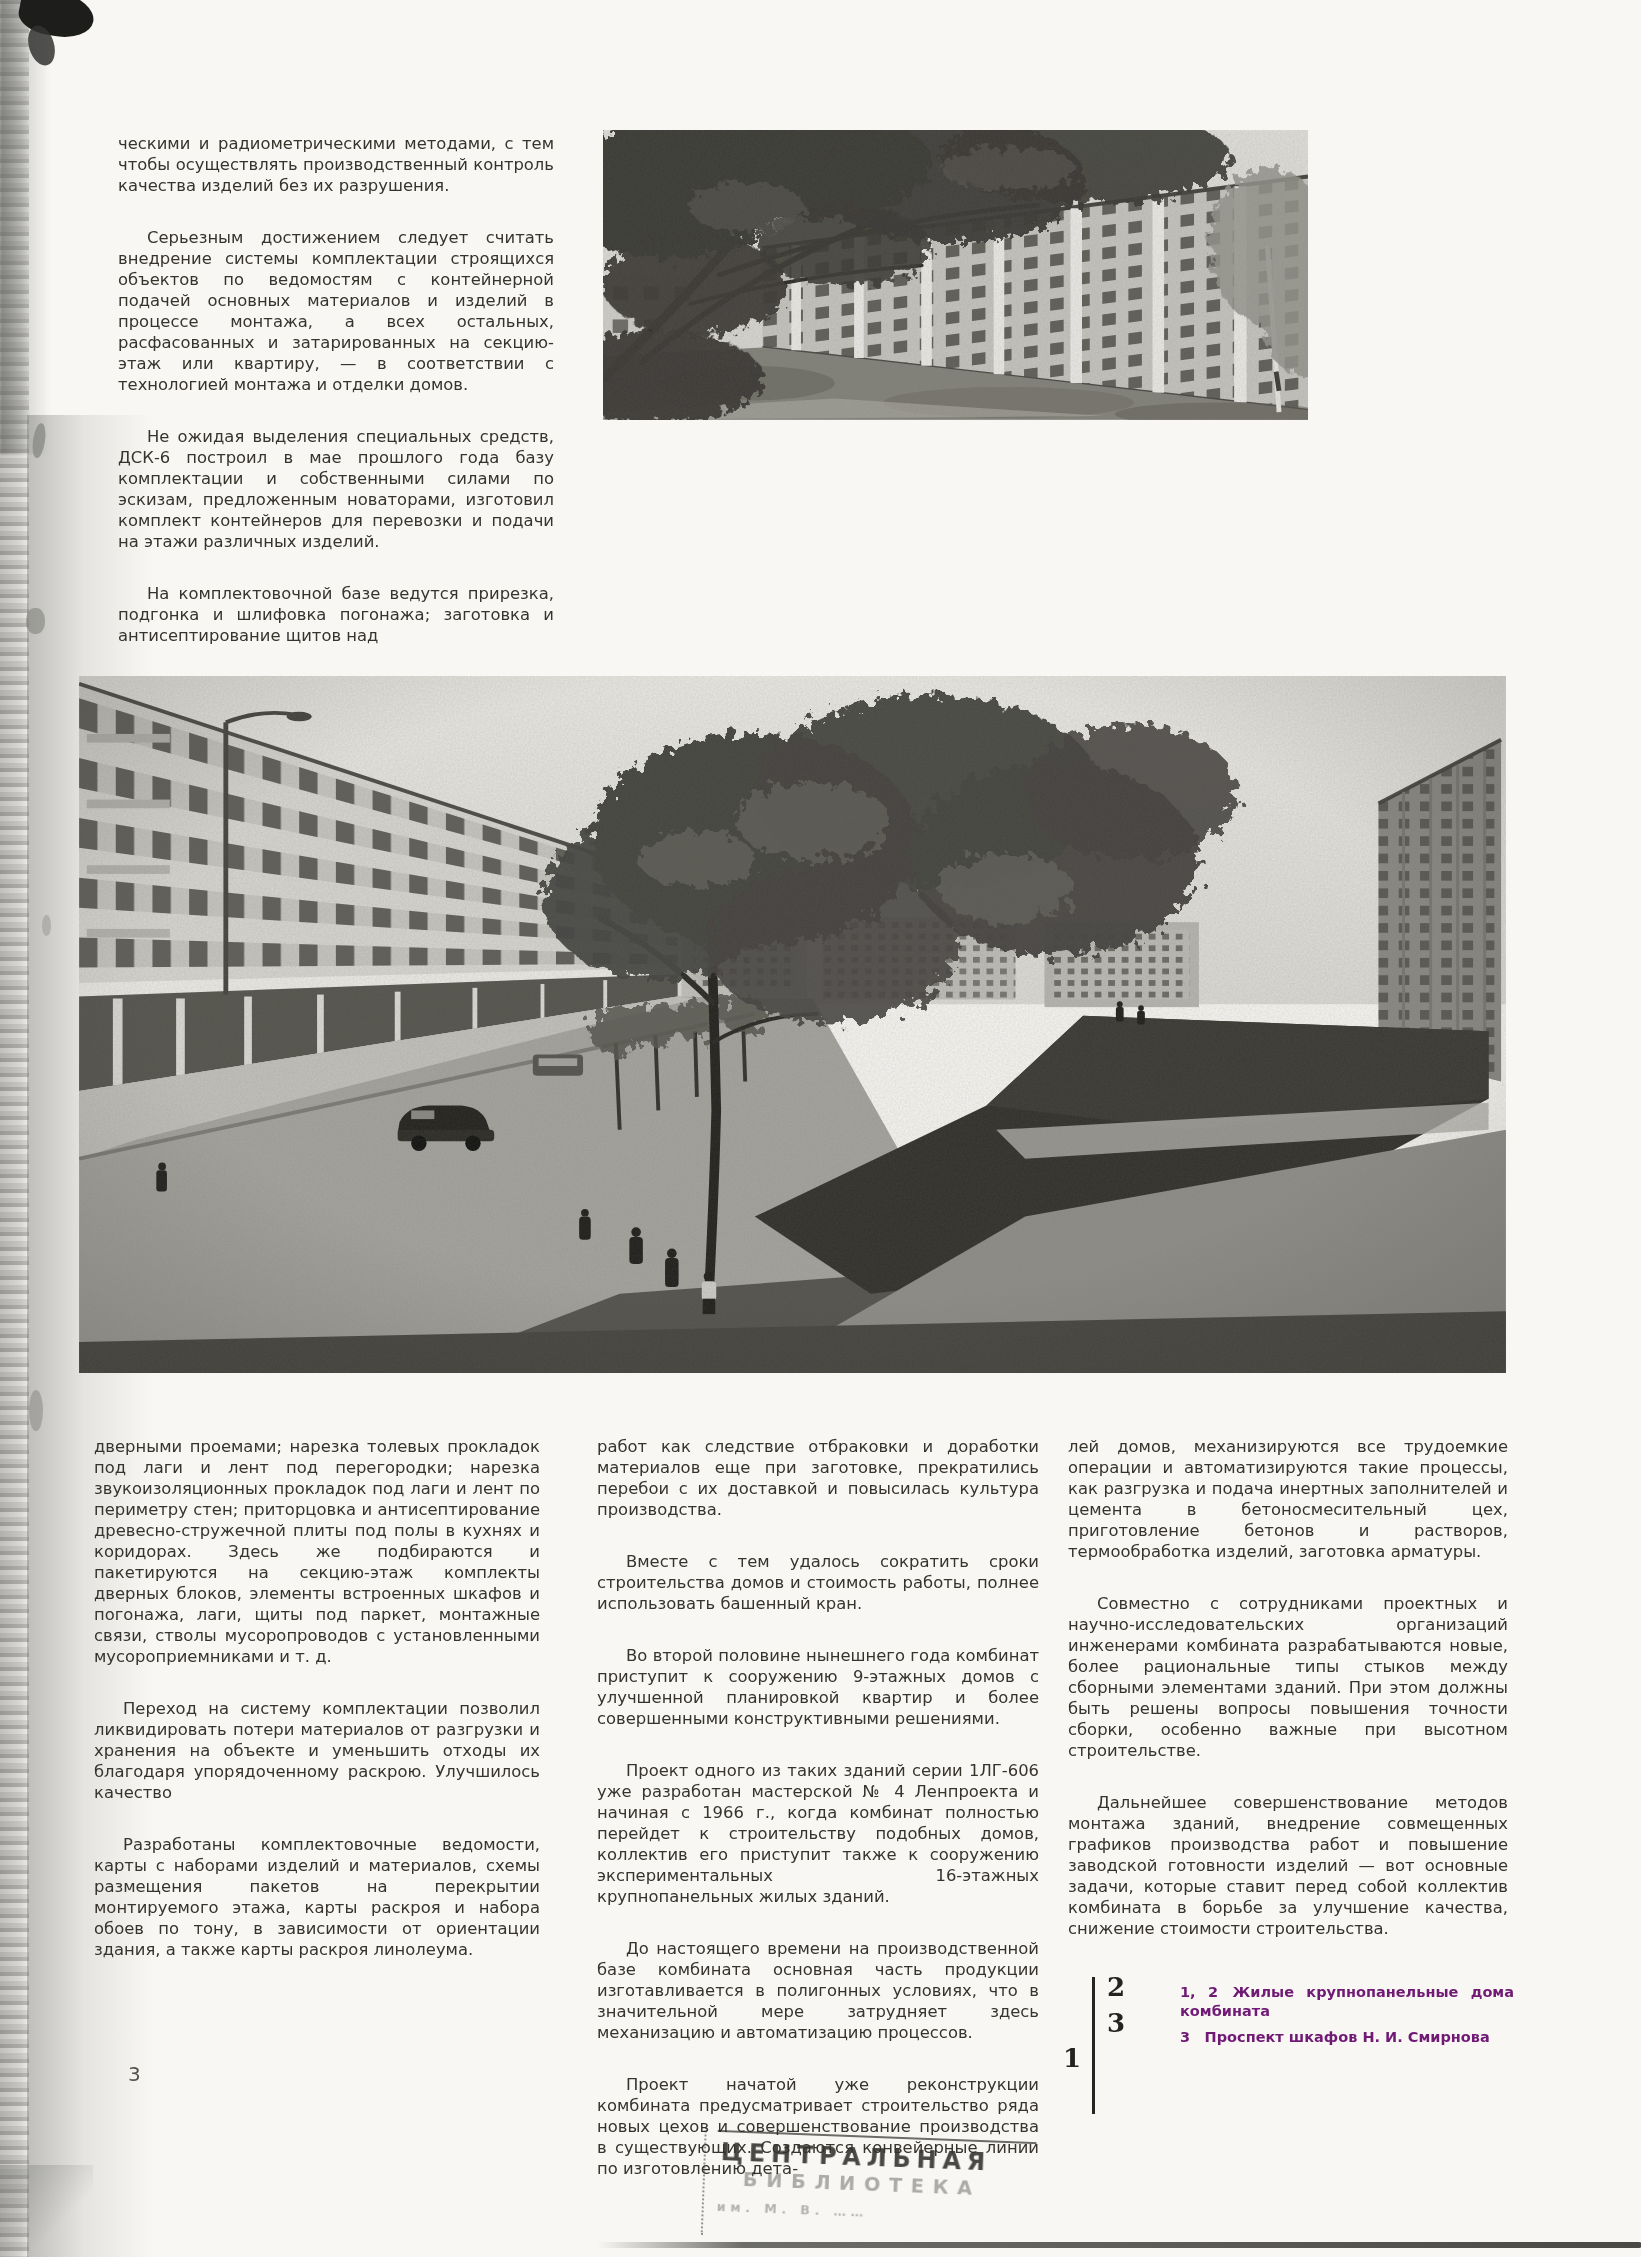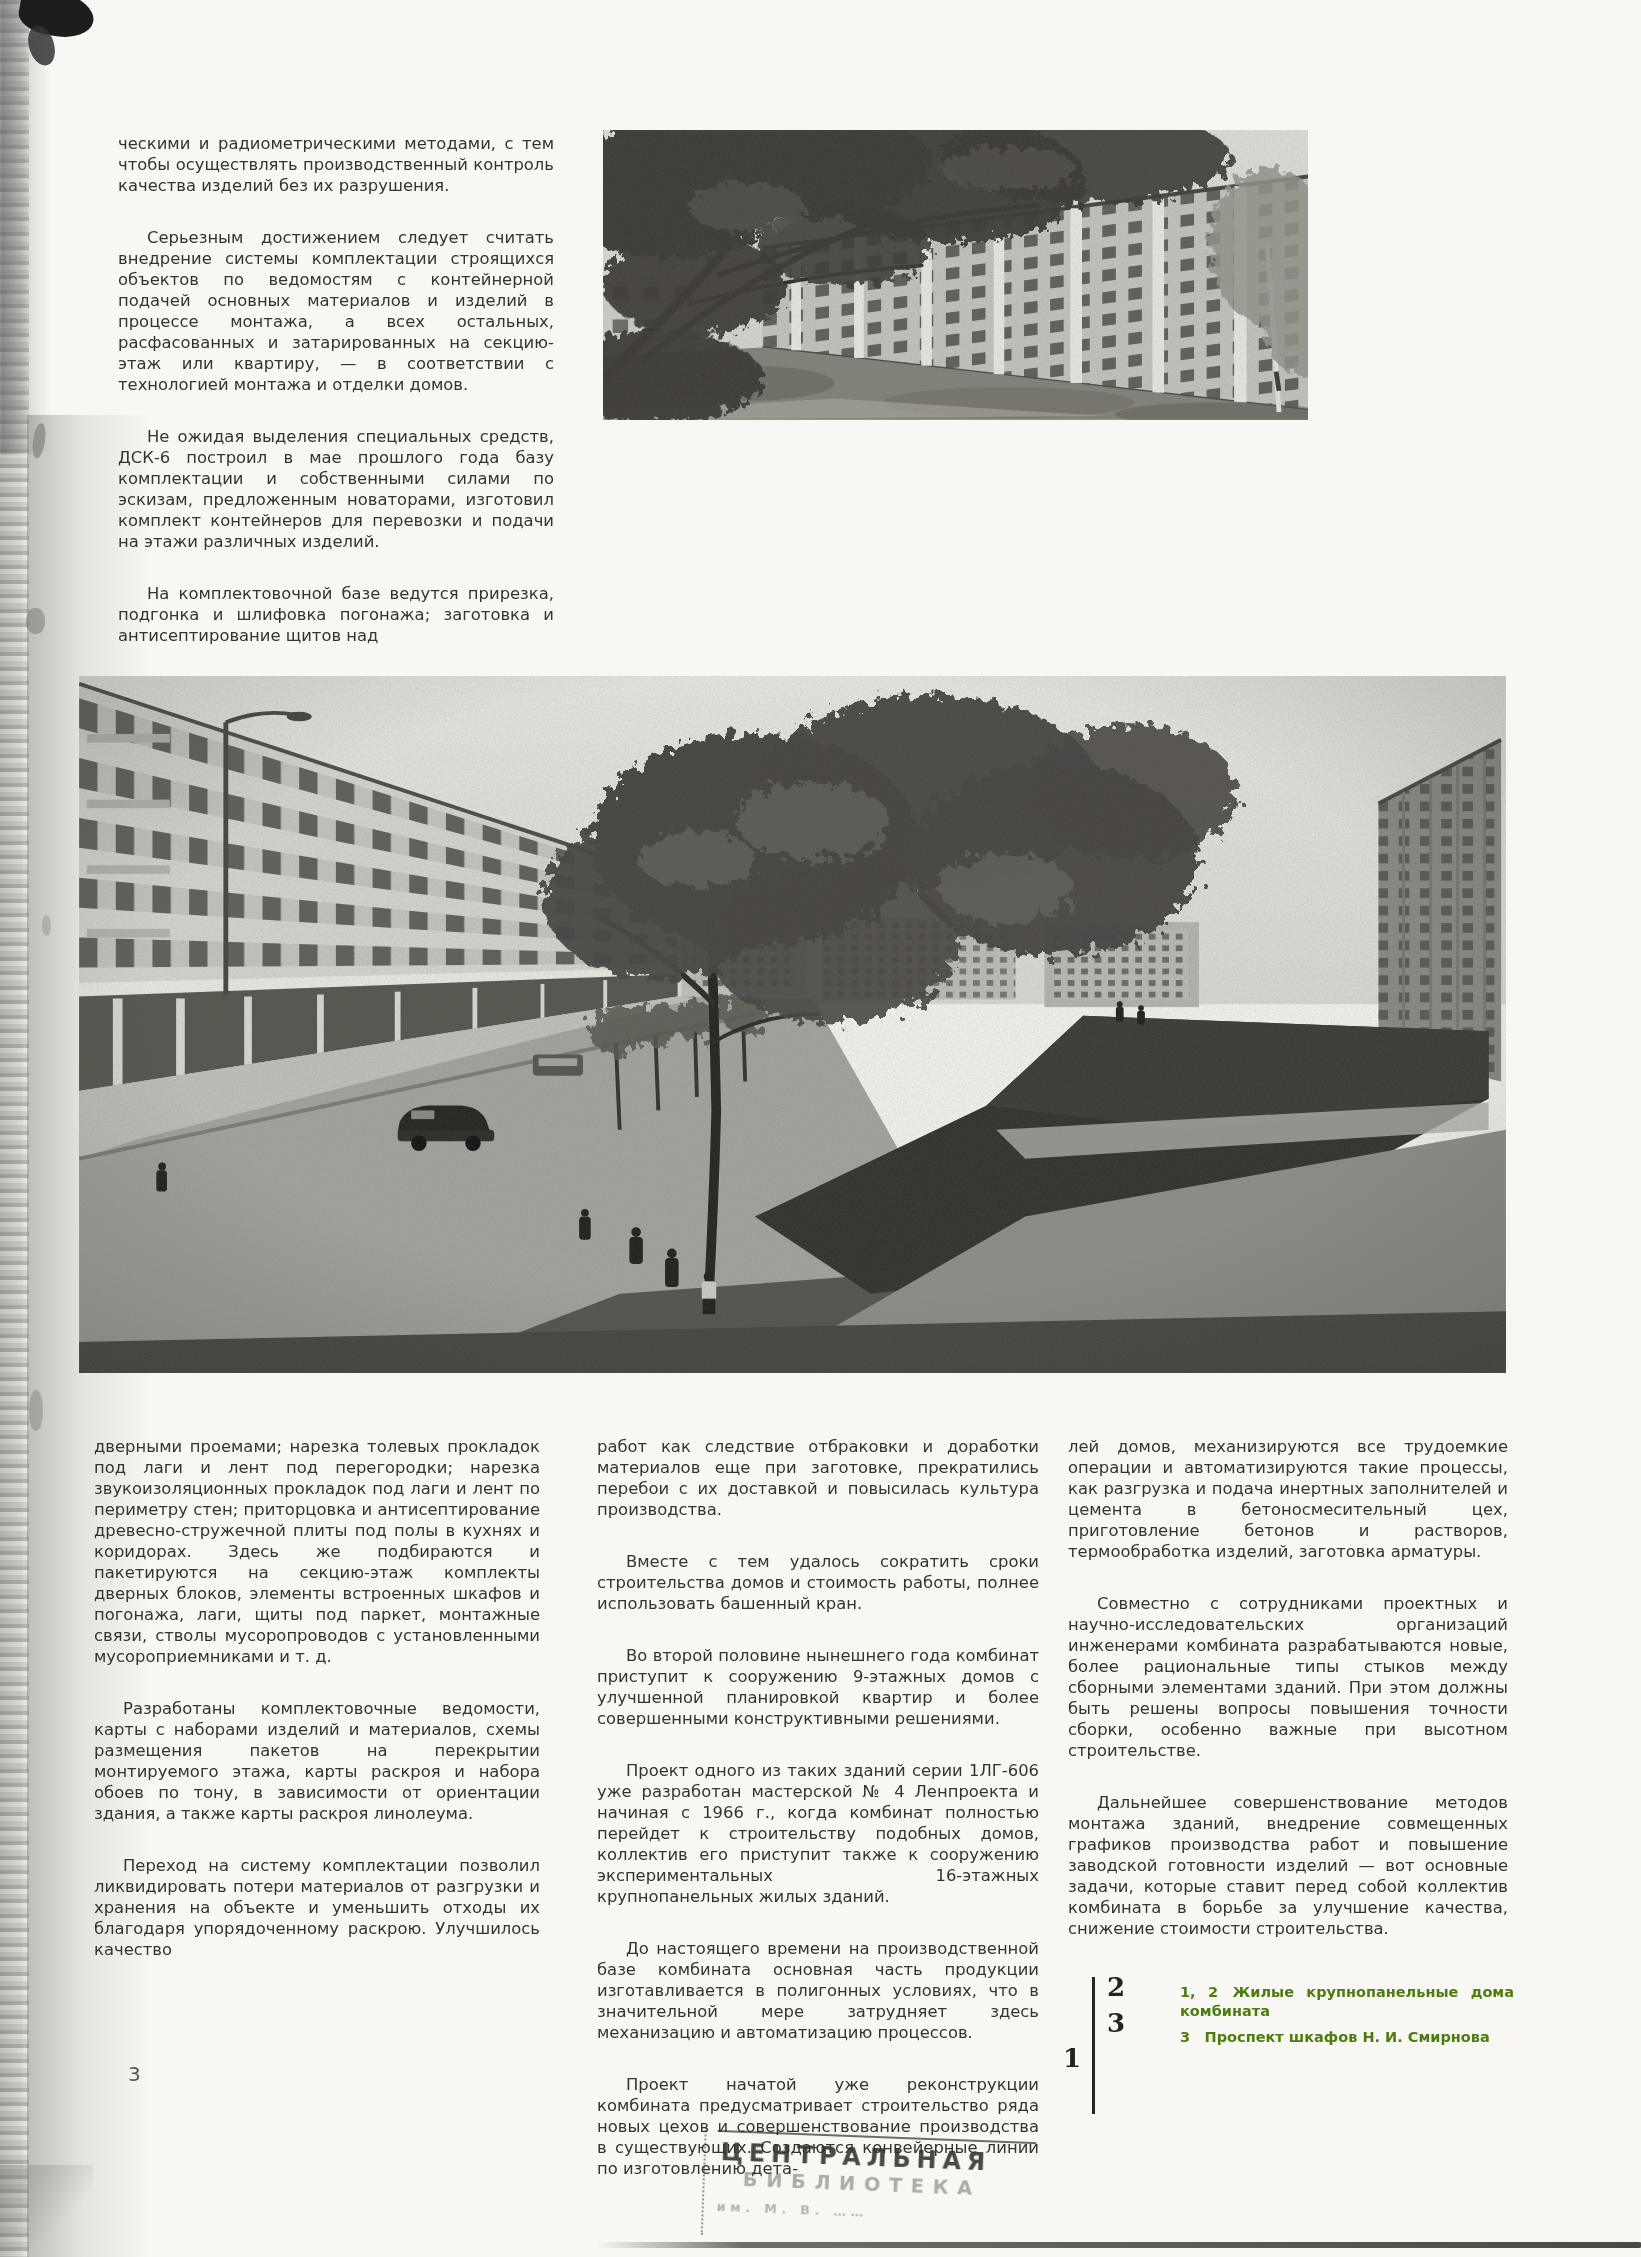--- a/index.html
+++ b/index.html
@@ -52,21 +52,21 @@
   .pageno{position:absolute;left:128px;top:2062px;font-size:20px;color:#56534d;}
 
   
   .figmark{position:absolute;font-family:"DejaVu Serif","Liberation Serif",serif;
     font-weight:bold;font-size:26px;color:#24231f;line-height:1;}
   .m2{left:1107px;top:1974px;}
   .m3{left:1107px;top:2010px;}
   .m1{left:1063px;top:2045px;}
   .vline{position:absolute;left:1092px;top:1977px;width:2.9px;height:137px;background:#26251f;}
   .captions{position:absolute;left:1180px;top:1983px;width:334px;
-    font-size:14.5px;font-weight:bold;line-height:19.3px;text-align:justify;color:#4d7c0f;}
+    font-size:14.5px;font-weight:bold;line-height:19.3px;text-align:justify;color:#701a75;}
   .cap{margin:0 0 6.8px 0;}
   .cap-label{margin-right:14.5px;}
 
   
   .stamp{position:absolute;left:716px;top:2136px;width:319px;transform:rotate(2.2deg);color:#32312e;}
   .stamp::before{content:'';position:absolute;left:-13.5px;top:-1.9px;height:108px;
     border-left:2.9px dotted rgba(52,52,50,.5);}
   .st1{font-size:24px;font-weight:bold;letter-spacing:5.8px;padding:5.8px 0 0 3.9px;
     border-top:2.9px solid rgba(42,42,40,.78);filter:blur(0.3px);opacity:.88;white-space:nowrap;}
   .st2{font-size:19.3px;font-weight:bold;letter-spacing:8.7px;opacity:.38;filter:blur(0.7px);
@@ -379,22 +379,22 @@
       </g>
 
       <rect width="1478" height="722" fill="url(#vign)"></rect>
       <rect width="1478" height="722" filter="url(#grainM)" opacity=".5"></rect>
     </svg>
   </figure>
 
   <section>
     <div class="col col1">
       <p class="cont">дверными проемами; нарезка толевых прокладок под лаги и лент под перегородки; нарезка звукоизоляционных прокладок под лаги и лент по периметру стен; приторцовка и антисептирование древесно-стружечной плиты под полы в кухнях и коридорах. Здесь же подбираются и пакетируются на секцию-этаж комплекты дверных блоков, элементы встроенных шкафов и погонажа, лаги, щиты под паркет, монтажные связи, стволы мусоропроводов с установленными мусороприемниками и т. д.</p>
+      <p class="ind">Переход на систему комплектации позволил ликвидировать потери материалов от разгрузки и хранения на объекте и уменьшить отходы их благодаря упорядоченному раскрою. Улучшилось качество</p>
       <p class="ind">Разработаны комплектовочные ведомости, карты с наборами изделий и материалов, схемы размещения пакетов на перекрытии монтируемого этажа, карты раскроя и набора обоев по тону, в зависимости от ориентации здания, а также карты раскроя линолеума.</p>
-      <p class="ind">Переход на систему комплектации позволил ликвидировать потери материалов от разгрузки и хранения на объекте и уменьшить отходы их благодаря упорядоченному раскрою. Улучшилось качество</p>
     </div>
     <div class="col col2">
       <p class="cont">работ как следствие отбраковки и доработки материалов еще при заготовке, прекратились перебои с их доставкой и повысилась культура производства.</p>
       <p class="ind">Вместе с тем удалось сократить сроки строительства домов и стоимость работы, полнее использовать башенный кран.</p>
       <p class="ind">Во второй половине нынешнего года комбинат приступит к сооружению 9-этажных домов с улучшенной планировкой квартир и более совершенными конструктивными решениями.</p>
       <p class="ind">Проект одного из таких зданий серии 1ЛГ-606 уже разработан мастерской № 4 Ленпроекта и начиная с 1966 г., когда комбинат полностью перейдет к строительству подобных домов, коллектив его приступит также к сооружению экспериментальных 16-этажных крупнопанельных жилых зданий.</p>
       <p class="ind">До настоящего времени на производственной базе комбината основная часть продукции изготавливается в полигонных условиях, что в значительной мере затрудняет здесь механизацию и автоматизацию процессов.</p>
       <p class="ind">Проект начатой уже реконструкции комбината предусматривает строительство ряда новых цехов и совершенствование производства в существующих. Создаются конвейерные линии по изготовлению дета-</p>
     </div>
     <div class="col col3">

